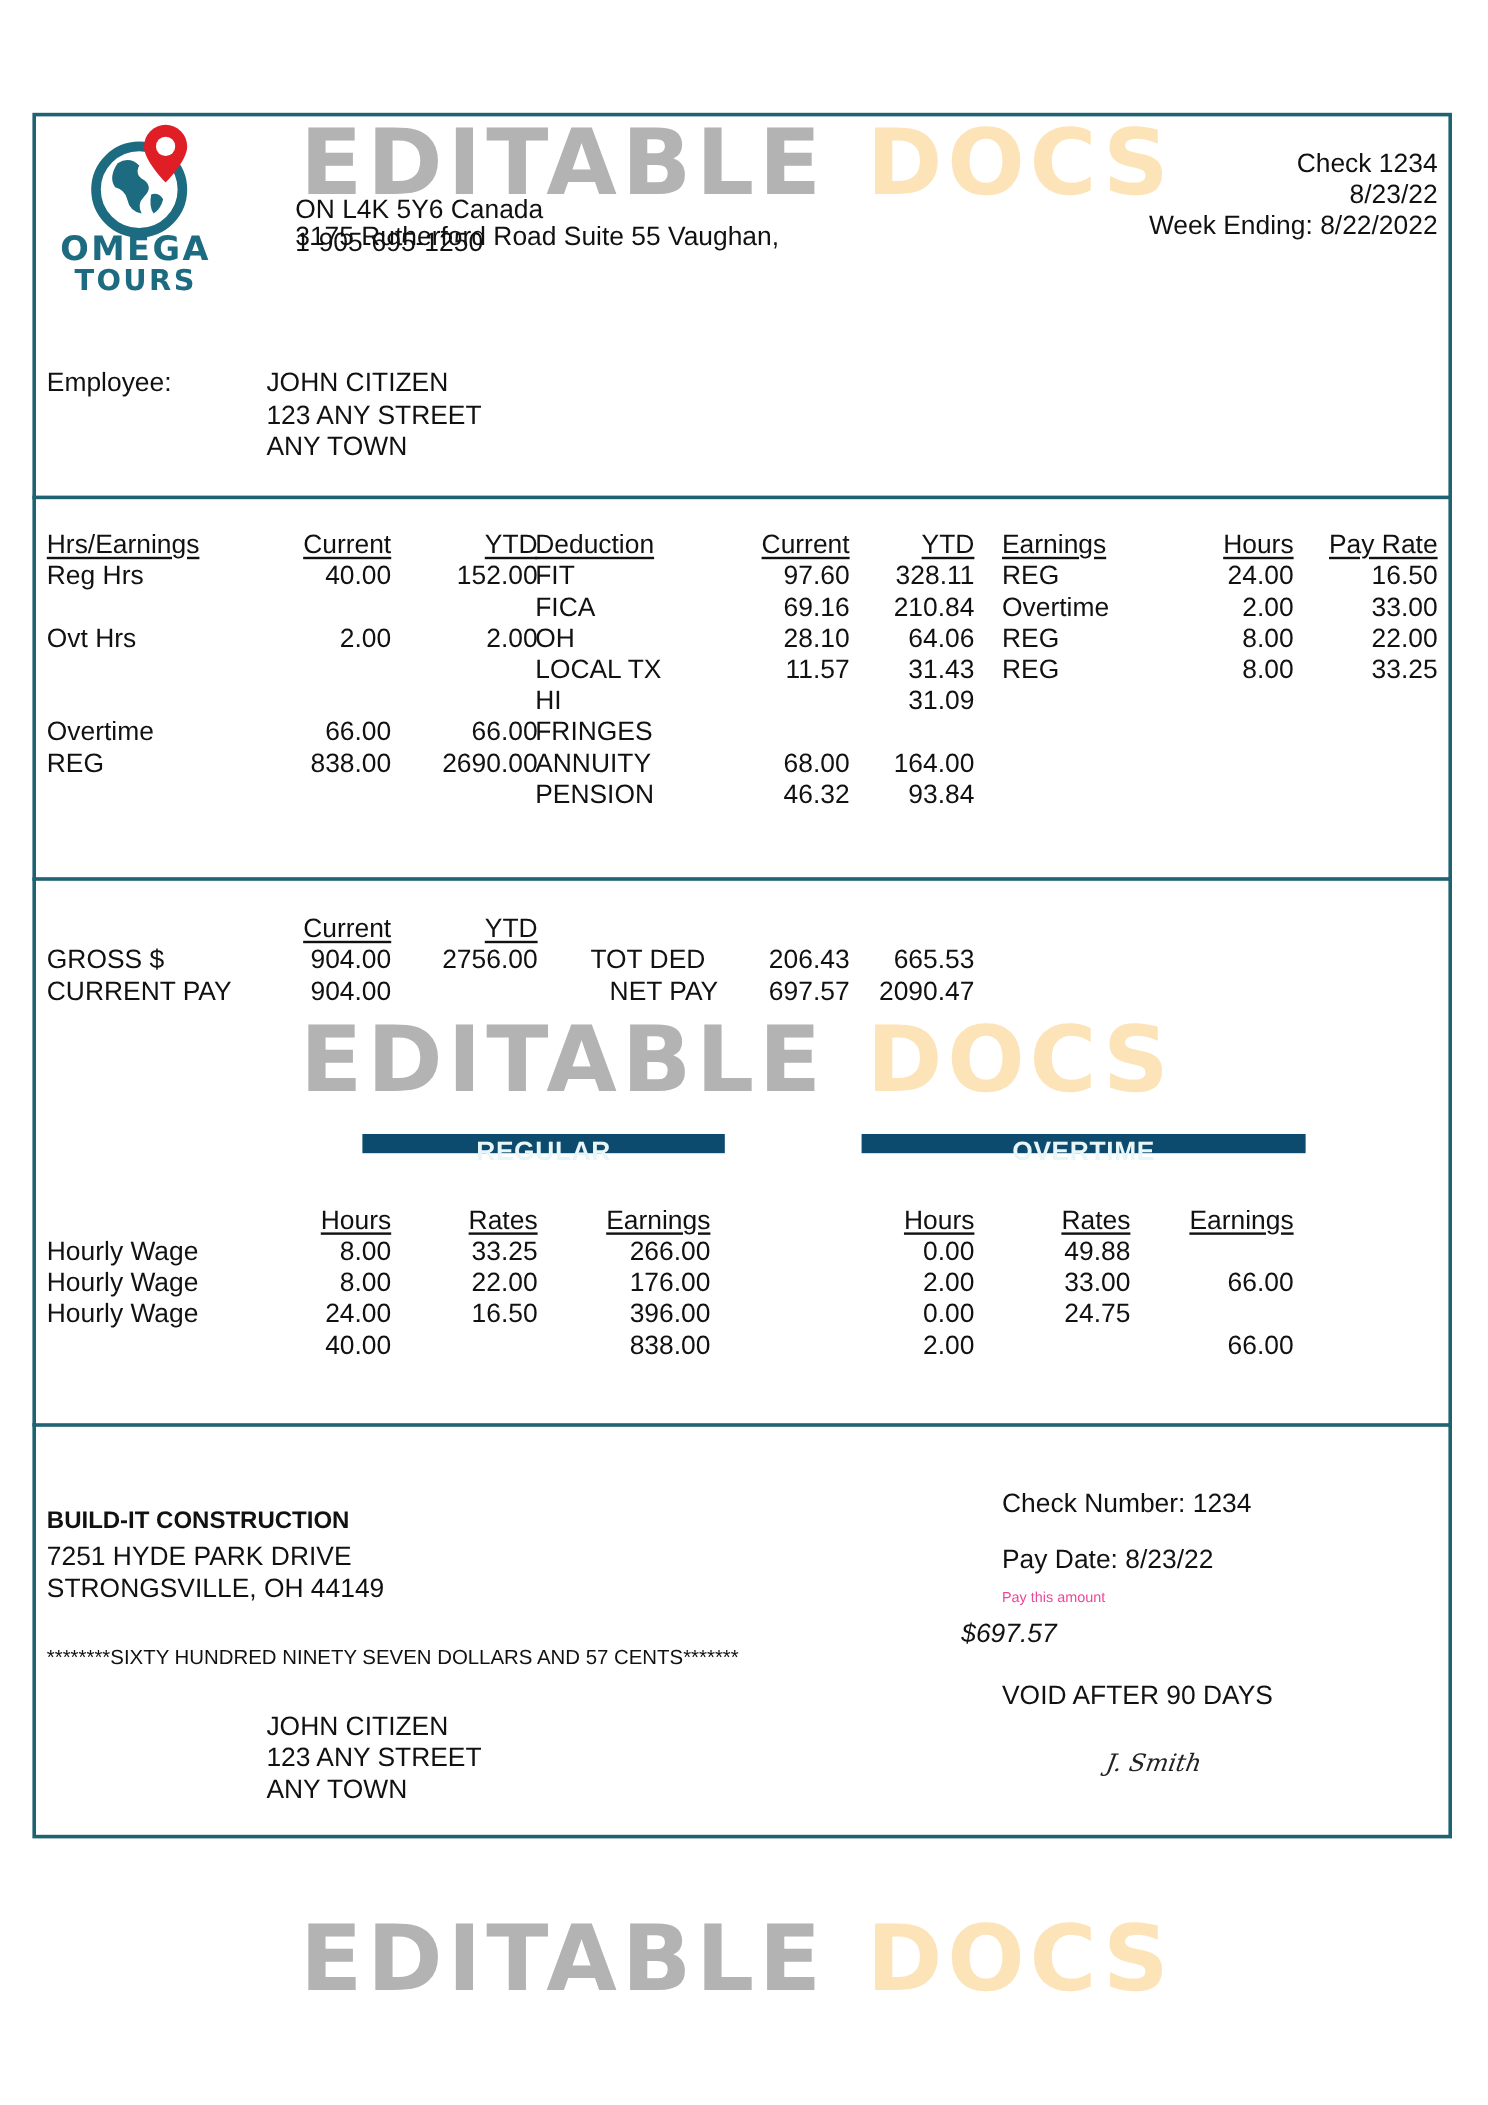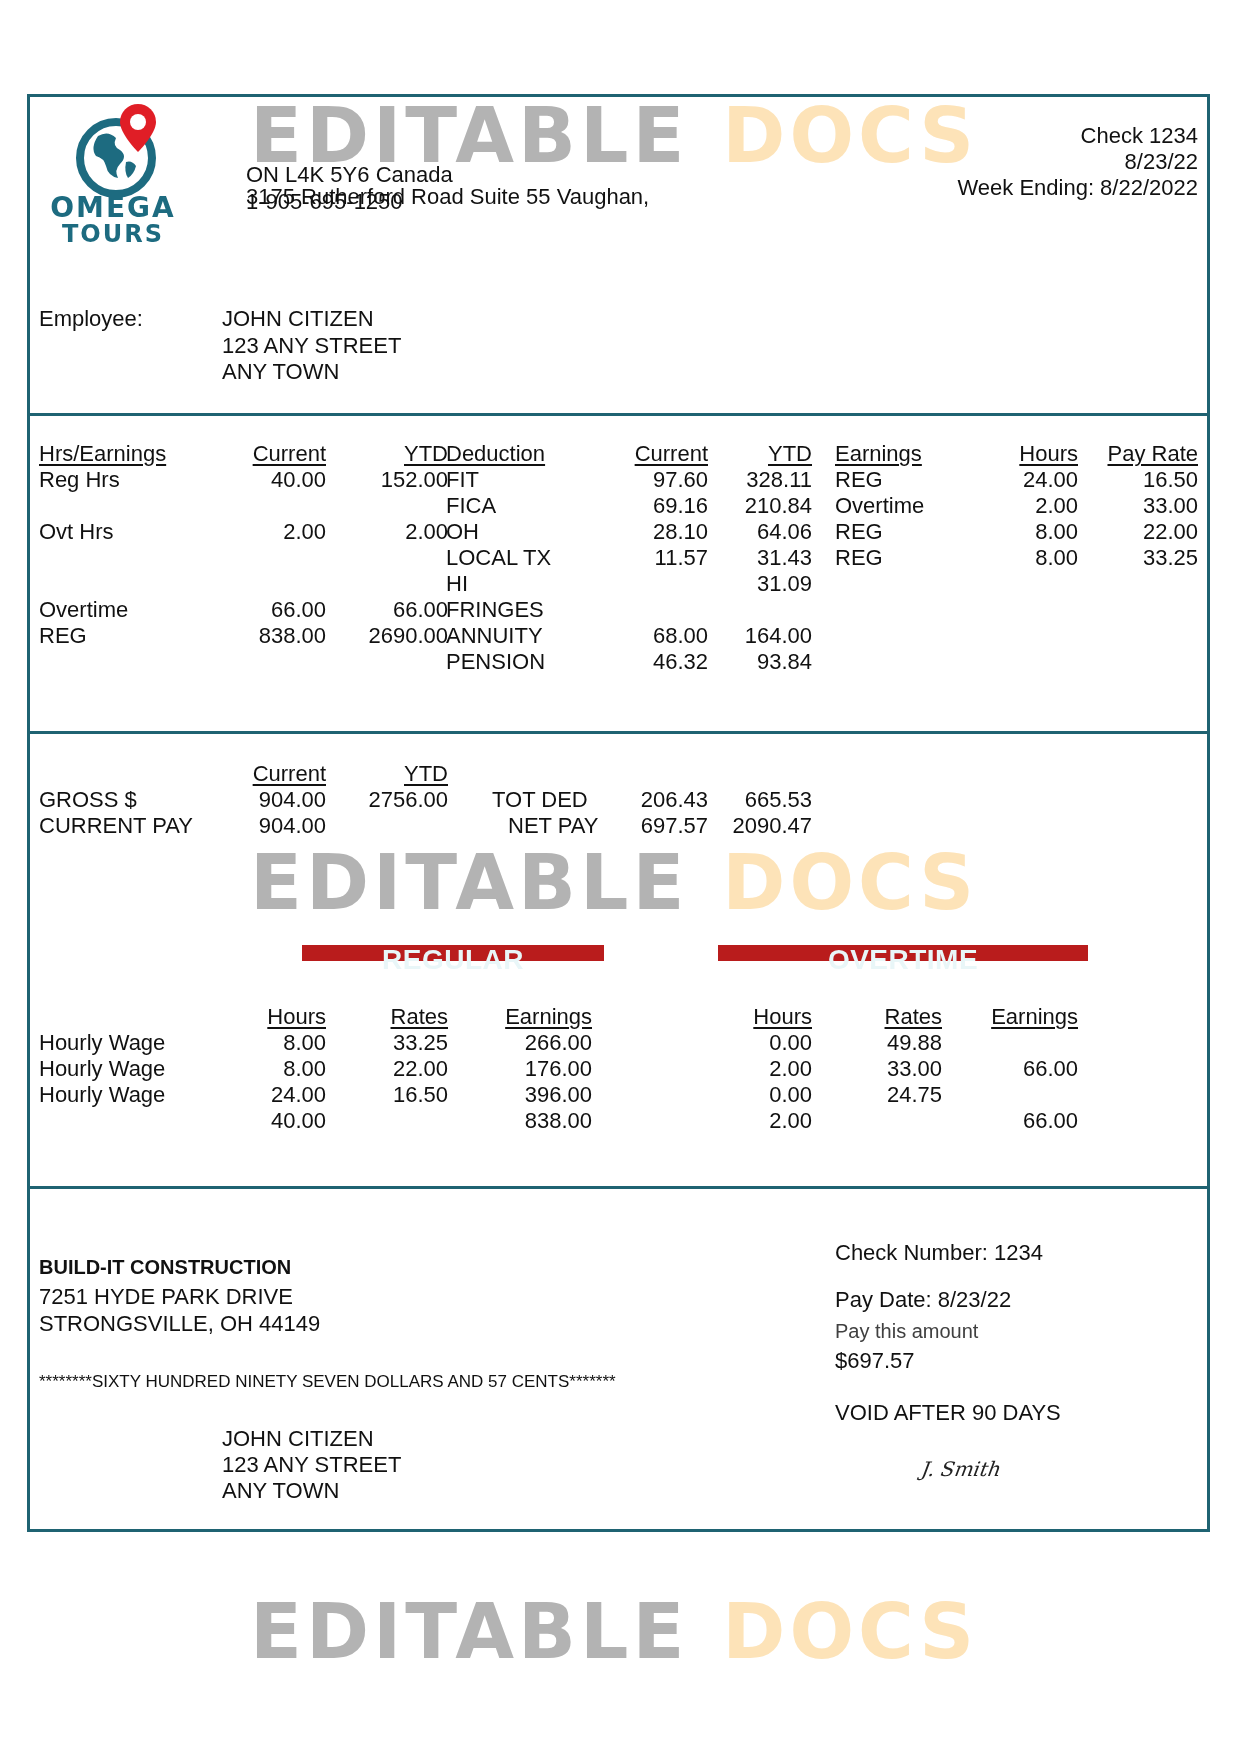--- a/index.html
+++ b/index.html
@@ -10,22 +10,22 @@
            border:3px solid #1f6372; box-sizing:content-box; }
   .hline { position:absolute; left:27px; width:1183px; height:3px; background:#1f6372; }
   .u { text-decoration:underline; text-underline-offset:3px; }
   .r { text-align:right; }
   .col { position:absolute; }
   .col div { line-height:26px; height:26px; white-space:nowrap; }
   .wm { position:absolute; font-family:"DejaVu Sans", sans-serif; font-weight:bold;
         font-size:76px; letter-spacing:4px; line-height:76px; white-space:nowrap; }
   .wm .g { color:#b3b3b3; }
   .wm .o { color:#fde3b8; margin-left:34px; }
-  .band { position:absolute; height:16px; background:#b91c1c; color:#e9f6f8;
-          font-weight:bold; font-size:28px; text-align:center; line-height:30px; letter-spacing:0.5px; }
+  .band { position:absolute; height:16px; background:#0c4a6e; color:#e9f6f8;
+          font-weight:bold; font-size:22px; text-align:center; line-height:30px; letter-spacing:0.5px; }
 </style>
 </head>
 <body>
 
 <div class="frame"></div>
 <div class="hline" style="top:413px;"></div>
 <div class="hline" style="top:731px;"></div>
 <div class="hline" style="top:1186px;"></div>
 
 <div class="abs" style="left:68px; top:102px; width:110px; height:96px;">
@@ -228,18 +228,18 @@
 <div class="abs" style="left:39px; top:1252px; font-weight:bold; font-size:20px; line-height:30px;">BUILD-IT CONSTRUCTION</div>
 <div class="abs" style="left:39px; top:1284px;">7251 HYDE PARK DRIVE</div>
 <div class="abs" style="left:39px; top:1311px;">STRONGSVILLE, OH 44149</div>
 <div class="abs" style="left:39px; top:1372px; font-size:17px; line-height:20px;">********SIXTY HUNDRED NINETY SEVEN DOLLARS AND 57 CENTS*******</div>
 <div class="abs" style="left:222px; top:1426px;">JOHN CITIZEN</div>
 <div class="abs" style="left:222px; top:1452px;">123 ANY STREET</div>
 <div class="abs" style="left:222px; top:1478px;">ANY TOWN</div>
 
 <div class="abs" style="left:835px; top:1240px;">Check Number: 1234</div>
 <div class="abs" style="left:835px; top:1267px;margin-top:20px;">Pay Date: 8/23/22</div>
-<div class="abs" style="left:835px; top:1322px; font-size:20px; line-height:18px; color:#404040;">Pay this amount</div>
-<div class="abs" style="left:835px; top:1348px;">$697.57</div>
+<div class="abs" style="left:835px; top:1322px; font-size:12px; line-height:18px; color:#ec4899;">Pay this amount</div>
+<div class="abs" style="left:801px; top:1348px;font-style:italic;">$697.57</div>
 <div class="abs" style="left:835px; top:1400px;">VOID AFTER 90 DAYS</div>
 <div class="abs" style="left:922px; top:1456px; font-family:'DejaVu Serif',serif; font-style:italic; font-size:20px; color:#222; transform:skewX(-10deg);">J. Smith</div>
 
 <div class="wm" style="left:250px; top:1594px;"><span class="g">EDITABLE</span><span class="o">DOCS</span></div>
 
 </body></html>

